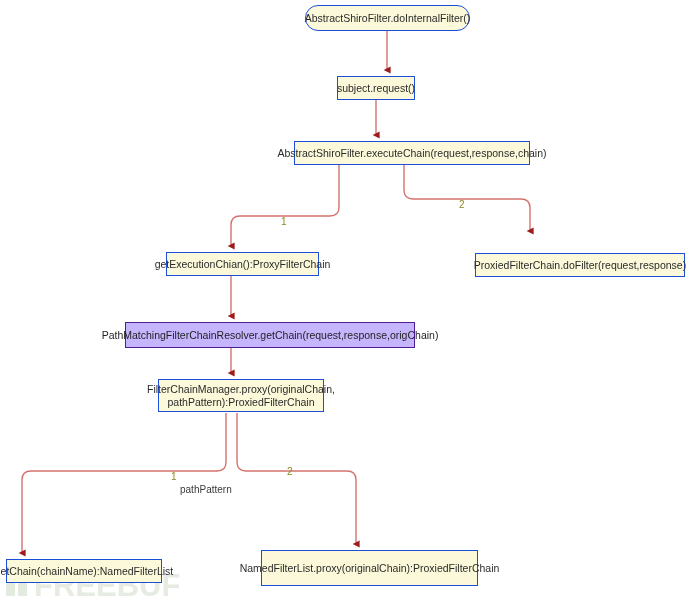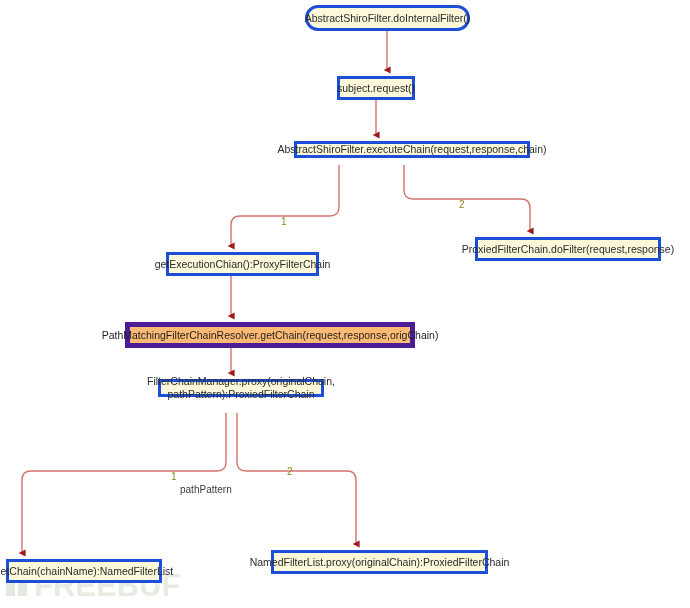--- a/index.html
+++ b/index.html
@@ -19,38 +19,38 @@
     position: absolute;
     left: 0;
     top: 0;
     width: 690px;
     height: 608px;
   }
   .node {
     position: absolute;
     box-sizing: border-box;
     background: #fbf9d9;
-    border: 3px solid #1d4ed8;
+    border: 1px solid #1d4ed8;
     color: #2b2b2b;
     font-size: 10.5px;
     line-height: 13px;
     display: flex;
     align-items: center;
     justify-content: center;
     text-align: center;
     padding: 0 7px;
     white-space: pre-line;
     z-index: 2;
   }
   .node.rounded {
     border-radius: 14px;
   }
   .node.highlight {
-    background: #fdba74;
-    border: 5px solid #4c1d95;
+    background: #c4b5fd;
+    border: 1px solid #4c1d95;
     color: #1f1f1f;
   }
   .edge-label {
     position: absolute;
     font-size: 10px;
     color: #8a8a1e;
     z-index: 3;
     white-space: nowrap;
   }
   .edge-sublabel {
@@ -107,34 +107,34 @@
       <path d="M226,413 L226,462 Q226,471 217,471 L31,471 Q22,471 22,480 L22,553"></path>
 
       <path d="M237,413 L237,462 Q237,471 246,471 L347,471 Q356,471 356,480 L356,544"></path>
     </g>
   </svg>
 
   <div class="node rounded" style="left:305px; top:5px; width:165px; height:26px;">AbstractShiroFilter.doInternalFilter()</div>
 
   <div class="node" style="left:337px; top:76px; width:78px; height:24px;">subject.request()</div>
 
-  <div class="node" style="left:294px; top:141px; width:236px; height:17px;">AbstractShiroFilter.executeChain(request,response,chain)</div>
+  <div class="node" style="left:294px; top:141px; width:236px; height:24px;">AbstractShiroFilter.executeChain(request,response,chain)</div>
 
   <div class="node" style="left:166px; top:252px; width:153px; height:24px;">getExecutionChian():ProxyFilterChain</div>
 
-  <div class="node" style="left:475px; top:237px; width:186px; height:24px;">ProxiedFilterChain.doFilter(request,response)</div>
+  <div class="node" style="left:475px; top:253px; width:210px; height:24px;">ProxiedFilterChain.doFilter(request,response)</div>
 
   <div class="node highlight" style="left:125px; top:322px; width:290px; height:26px;">PathMatchingFilterChainResolver.getChain(request,response,origChain)</div>
 
-  <div class="node" style="left:158px; top:379px; width:166px; height:18px;">FilterChainManager.proxy(originalChain,
+  <div class="node" style="left:158px; top:379px; width:166px; height:33px;">FilterChainManager.proxy(originalChain,
 pathPattern):ProxiedFilterChain</div>
 
   <div class="node" style="left:6px; top:559px; width:156px; height:24px;">getChain(chainName):NamedFilterList</div>
 
-  <div class="node" style="left:271px; top:550px; width:217px; height:24px;">NamedFilterList.proxy(originalChain):ProxiedFilterChain</div>
+  <div class="node" style="left:261px; top:550px; width:217px; height:36px;">NamedFilterList.proxy(originalChain):ProxiedFilterChain</div>
 
   <div class="edge-label" style="left:281px; top:216px;">1</div>
 
   <div class="edge-label" style="left:459px; top:199px;">2</div>
 
   <div class="edge-label" style="left:171px; top:471px;">1</div>
 
   <div class="edge-label" style="left:287px; top:466px;">2</div>
 
   <div class="edge-sublabel" style="left:148px; top:484px;">pathPattern</div>

